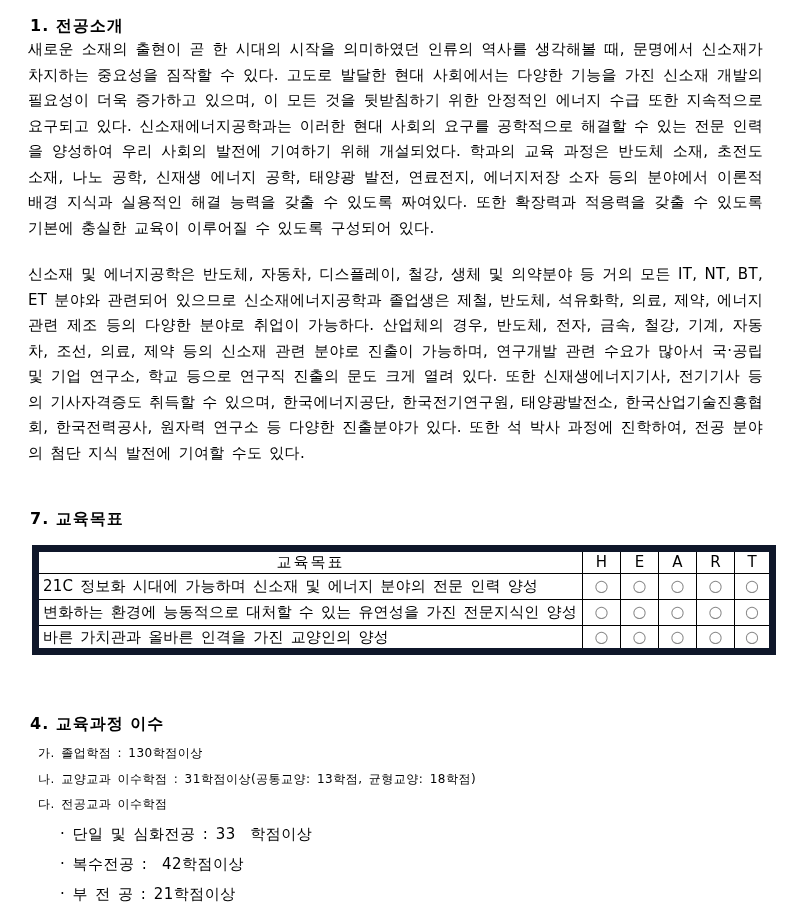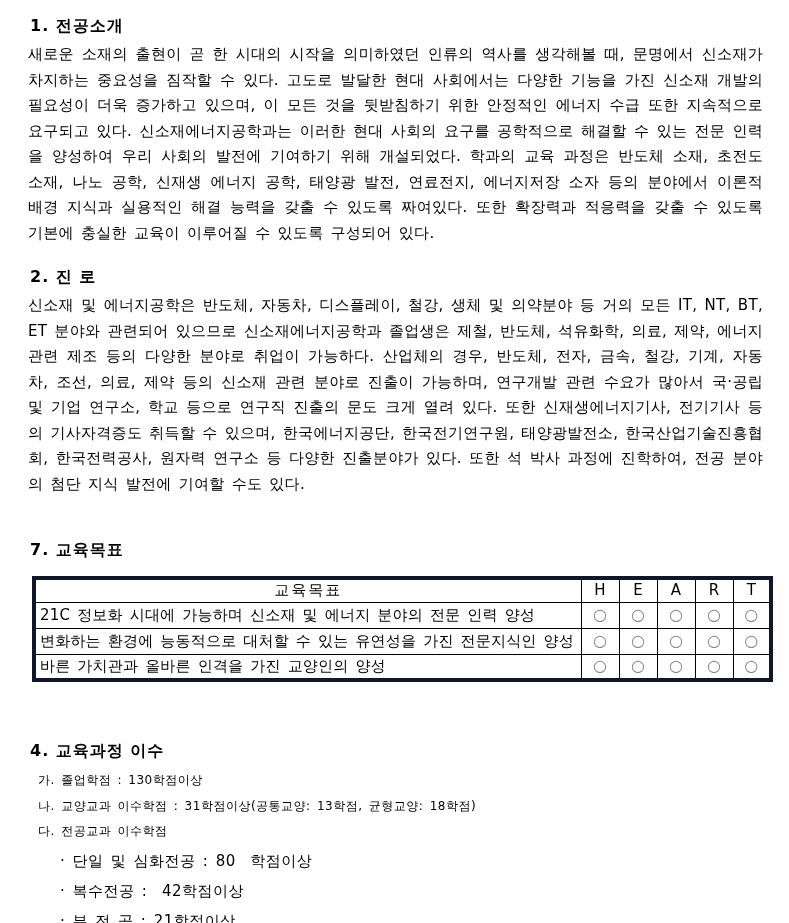--- a/index.html
+++ b/index.html
@@ -22,32 +22,31 @@
     font-weight: bold;
     letter-spacing: 1px;
     margin-left: 2px;
   }
   .body-text {
     font-size: 15px;
     line-height: 25.5px;
     text-align: justify;
     letter-spacing: 0.3px;
     word-spacing: 2px;
-    margin-top: 5px;
   }
   .sec-career { margin-top: 21px; }
   .sec-goals { margin-top: 43px; }
   .sec-curriculum { margin-top: 59px; }
 
   table.goals-table {
     margin-top: 15px;
     margin-left: 4px;
     width: 737px;
     border-collapse: collapse;
-    border: 4px solid #0f172a;
+    border: 7px solid #0f172a;
     table-layout: fixed;
   }
   table.goals-table th,
   table.goals-table td {
     border: 1px solid #000;
     font-size: 15px;
     font-weight: normal;
     padding: 2px 4px;
     line-height: 17px;
     vertical-align: middle;
@@ -86,21 +85,20 @@
 <body>
 
 <div class="page">
 
   <div class="section sec-intro">
     <div class="sec-heading">1. 전공소개</div>
     <p class="body-text">새로운 소재의 출현이 곧 한 시대의 시작을 의미하였던 인류의 역사를 생각해볼 때, 문명에서 신소재가 차지하는 중요성을 짐작할 수 있다. 고도로 발달한 현대 사회에서는 다양한 기능을 가진 신소재 개발의 필요성이 더욱 증가하고 있으며, 이 모든 것을 뒷받침하기 위한 안정적인 에너지 수급 또한 지속적으로 요구되고 있다. 신소재에너지공학과는 이러한 현대 사회의 요구를 공학적으로 해결할 수 있는 전문 인력을 양성하여 우리 사회의 발전에 기여하기 위해 개설되었다. 학과의 교육 과정은 반도체 소재, 초전도 소재, 나노 공학, 신재생 에너지 공학, 태양광 발전, 연료전지, 에너지저장 소자 등의 분야에서 이론적 배경 지식과 실용적인 해결 능력을 갖출 수 있도록 짜여있다. 또한 확장력과 적응력을 갖출 수 있도록 기본에 충실한 교육이 이루어질 수 있도록 구성되어 있다.</p>
   </div>
 
   <div class="section sec-career">
-    <div class="sec-heading">2. 진 로</div>
     <p class="body-text">신소재 및 에너지공학은 반도체, 자동차, 디스플레이, 철강, 생체 및 의약분야 등 거의 모든 IT, NT, BT, ET 분야와 관련되어 있으므로 신소재에너지공학과 졸업생은 제철, 반도체, 석유화학, 의료, 제약, 에너지 관련 제조 등의 다양한 분야로 취업이 가능하다. 산업체의 경우, 반도체, 전자, 금속, 철강, 기계, 자동차, 조선, 의료, 제약 등의 신소재 관련 분야로 진출이 가능하며, 연구개발 관련 수요가 많아서 국·공립 및 기업 연구소, 학교 등으로 연구직 진출의 문도 크게 열려 있다. 또한 신재생에너지기사, 전기기사 등의 기사자격증도 취득할 수 있으며, 한국에너지공단, 한국전기연구원, 태양광발전소, 한국산업기술진흥협회, 한국전력공사, 원자력 연구소 등 다양한 진출분야가 있다. 또한 석 박사 과정에 진학하여, 전공 분야의 첨단 지식 발전에 기여할 수도 있다.</p>
   </div>
 
   <div class="section sec-goals">
     <div class="sec-heading">7. 교육목표</div>
 
     <table class="goals-table">
       <thead>
         <tr>
           <th class="goal-head">교육목표</th>
@@ -139,19 +137,19 @@
       </tbody>
     </table>
   </div>
 
   <div class="section sec-curriculum">
     <div class="sec-heading">4. 교육과정 이수</div>
     <div class="curr-list">
       <div class="curr-item">가. 졸업학점 : 130학점이상</div>
       <div class="curr-item">나. 교양교과 이수학점 : 31학점이상(공통교양: 13학점, 균형교양: 18학점)</div>
       <div class="curr-item">다. 전공교과 이수학점</div>
-      <div class="curr-sub-item">· 단일 및 심화전공 : 80  학점이상</div>
+      <div class="curr-sub-item">· 단일 및 심화전공 : 33  학점이상</div>
       <div class="curr-sub-item">· 복수전공 :  42학점이상</div>
       <div class="curr-sub-item">· 부 전 공 : 21학점이상</div>
     </div>
   </div>
 
 </div>
 
 </body></html>

